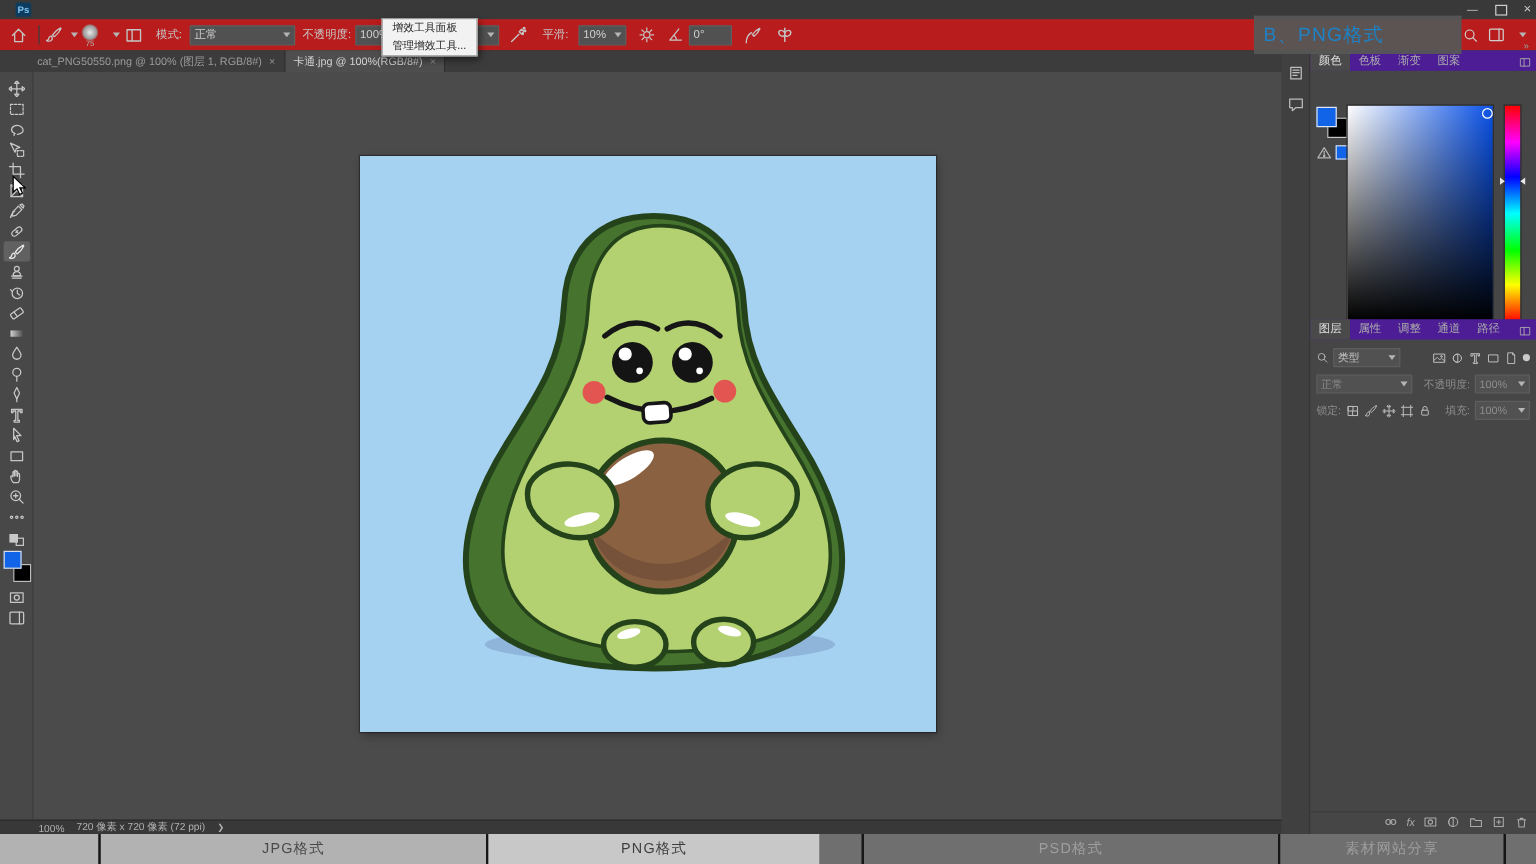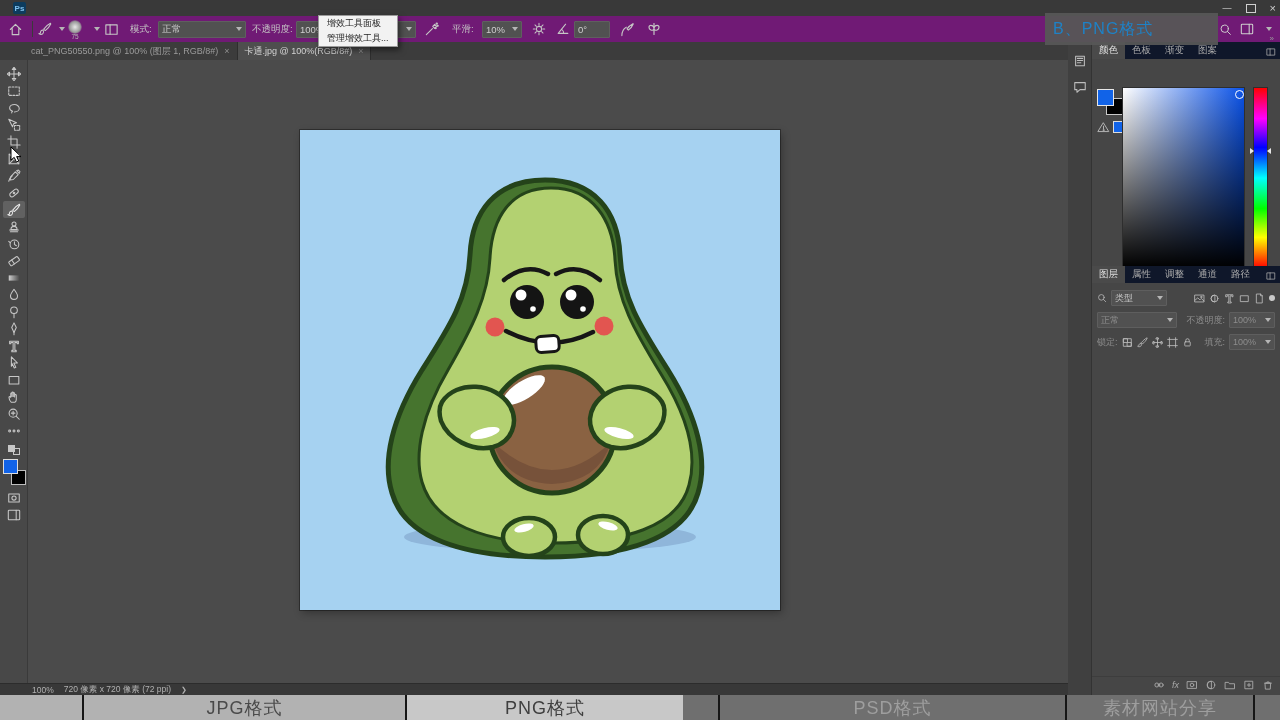--- a/index.html
+++ b/index.html
@@ -13,21 +13,21 @@
   .titlebar{left:0;top:0;width:1280px;height:16px;background:#393939;display:flex;align-items:center;font-size:10px;color:#d6d6d6;}
   .pslogo{width:13px;height:12px;margin:0 6px 0 13px;background:#0d3c5e;color:#7fc2ef;font-size:8px;font-weight:bold;
           display:flex;align-items:center;justify-content:center;border-radius:2px;}
   .menubar{display:flex;height:16px;align-items:center;}
   .menu-item{padding:0 5px;height:16px;line-height:16px;cursor:default;white-space:nowrap;}
   .menu-item.active{background:#5c5c5c;}
   .winbtns{position:absolute;right:4px;top:0;height:16px;display:flex;align-items:center;gap:14px;color:#cfcfcf;font-size:9px;}
   .winbox{width:8px;height:7px;border:1px solid #cfcfcf;}
 
   
-  .optionsbar{left:0;top:16px;width:1280px;height:26px;background:#701a75;border-bottom:1px solid #2e2e2e;font-size:9.5px;color:#c5c5c5;}
+  .optionsbar{left:0;top:16px;width:1280px;height:26px;background:#b91c1c;border-bottom:1px solid #2e2e2e;font-size:9.5px;color:#c5c5c5;}
   .ob{position:absolute;top:0;height:26px;display:flex;align-items:center;}
   .field{background:#515151;border:1px solid #5f5f5f;border-radius:1px;height:15px;display:flex;align-items:center;
          padding:0 3px;color:#cfcfcf;font-size:9.5px;}
   .chev{width:0;height:0;border-left:3px solid transparent;border-right:3px solid transparent;border-top:4px solid #b5b5b5;margin-left:4px;}
   .vsep{width:1px;height:16px;background:#3a3a3a;margin:0 4px;}
   .brushprev{width:14px;height:14px;border-radius:50%;background:radial-gradient(circle,#e8e8e8 0%,#9a9a9a 55%,rgba(80,80,80,0) 75%);}
 
   
   .doctabs{left:0;top:42px;width:1280px;height:18px;background:#3c3c3c;display:flex;align-items:flex-end;font-size:9px;}
   .dtab{height:18px;display:flex;align-items:center;padding:0 7px;gap:6px;border-right:1px solid #2e2e2e;color:#9b9b9b;background:#3c3c3c;}
@@ -64,21 +64,21 @@
   
   .heading{left:1045px;top:13px;width:173px;height:32px;background:rgba(86,86,86,.95);z-index:55;
            display:flex;align-items:center;padding-left:8px;box-sizing:border-box;
            font-size:16px;font-weight:normal;color:#1e82c6;letter-spacing:1px;}
   .topicons{position:absolute;right:8px;top:22px;display:flex;align-items:center;gap:8px;color:#cfcfcf;z-index:50;}
 
   
   .dockstrip{left:1068px;top:42px;width:24px;height:653px;background:#404040;border-right:1px solid #333;
              display:flex;flex-direction:column;align-items:center;padding-top:12px;gap:12px;box-sizing:border-box;color:#bdbdbd;}
   .panel{left:1092px;top:42px;width:188px;height:653px;background:#464646;}
-  .ptabs{display:flex;height:17px;background:#0f172a;font-size:9.5px;align-items:stretch;color:#ababab;position:relative;}
+  .ptabs{display:flex;height:17px;background:#4c1d95;font-size:9.5px;align-items:stretch;color:#ababab;position:relative;}
   .ptab{padding:0 7px;display:flex;align-items:center;}
   .ptab.active{background:#4a4a4a;color:#e0e0e0;}
   .pmenu{position:absolute;right:4px;top:5px;width:10px;color:#ababab;}
   .collapse{position:absolute;top:-9px;font-size:8px;color:#9c9c9c;}
   .gradbox{position:absolute;left:30px;top:28px;width:121px;height:180px;border:1px solid #2e2e2e;
            background:linear-gradient(to bottom,rgba(0,0,0,0),#000),linear-gradient(to right,#ffffff,#0a52e8);}
   .huebar{position:absolute;left:161px;top:28px;width:13px;height:180px;border:1px solid #2e2e2e;
           background:linear-gradient(to bottom,#f00 0%,#f0f 17%,#00f 33%,#0ff 50%,#0f0 67%,#ff0 83%,#f00 100%);}
   .huemark{position:absolute;width:0;height:0;border-top:3px solid transparent;border-bottom:3px solid transparent;}
   .sbmark{position:absolute;left:112px;top:2px;width:7px;height:7px;border:1px solid #fff;border-radius:50%;}
@@ -94,21 +94,21 @@
   .layerrow{position:absolute;left:0;top:310px;width:188px;height:24px;background:#555555;display:flex;align-items:center;gap:5px;font-size:9.5px;color:#d6d6d6;}
   .eyecell{width:20px;height:24px;border-right:1px solid #3d3d3d;display:flex;align-items:center;justify-content:center;color:#cfcfcf;}
   .thumb{width:26px;height:20px;border:1px solid #a9a9a9;box-shadow:0 0 0 1px #6f9dc7;background:#a6d2f1;overflow:hidden;}
   .pbottom{position:absolute;left:0;bottom:3px;width:188px;height:16px;display:flex;justify-content:flex-end;align-items:center;gap:7px;
            padding-right:6px;box-sizing:border-box;color:#a9a9a9;border-top:1px solid #3d3d3d;}
   .pbottom svg{width:12px;height:12px;}
   .fxtxt{font-size:9px;font-style:italic;color:#a9a9a9;}
 
   
   .bottomtabs{left:0;top:695px;width:1280px;height:25px;display:flex;z-index:45;}
-  .bt{height:25px;display:flex;align-items:center;justify-content:center;font-size:18px;letter-spacing:1px;box-sizing:border-box;}
+  .bt{height:25px;display:flex;align-items:center;justify-content:center;font-size:12px;letter-spacing:1px;box-sizing:border-box;}
   .bt.light{background:#b2b2b2;color:#4a4a4a;}
   .bt.lighter{background:#c8c8c8;color:#3f3f3f;}
   .bt.dark{background:#6f6f6f;color:#9e9e9e;}
   .btsep{width:2px;height:25px;background:#161616;flex:0 0 auto;}
 
   
   .cursor{left:10px;top:146px;z-index:99;}
 </style>
 </head>
 <body>

